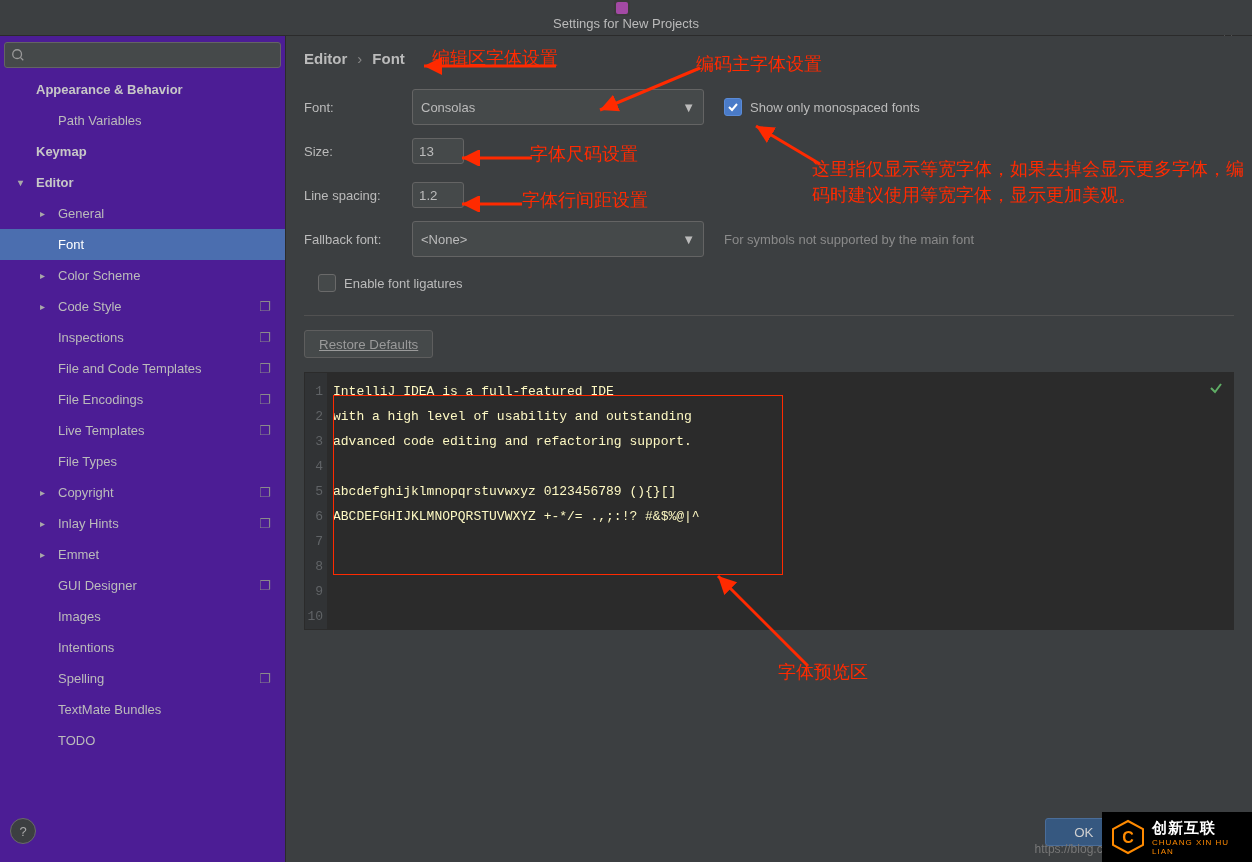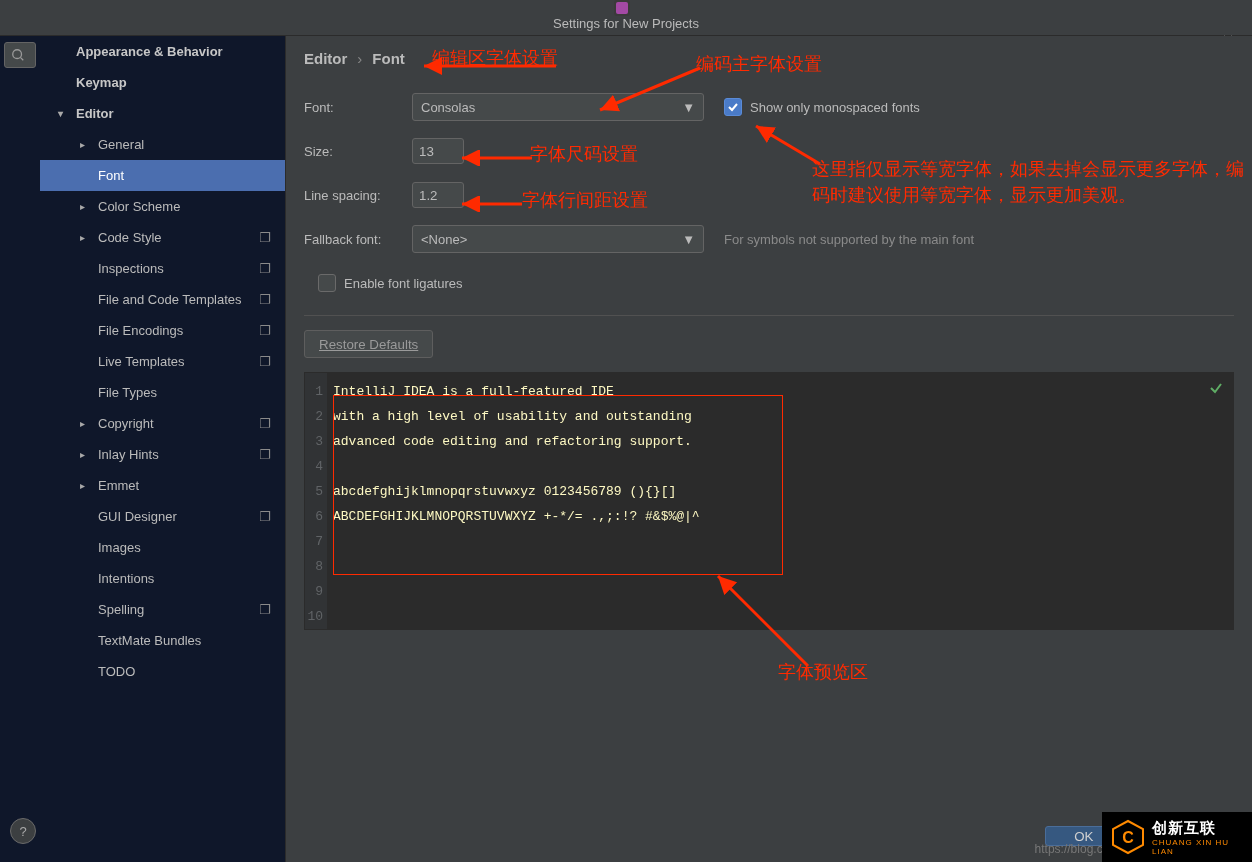--- a/index.html
+++ b/index.html
@@ -17,23 +17,23 @@
   display: flex; align-items: center; padding: 0 10px;
   border-bottom: 1px solid #2b2b2b;
   flex-direction: column;
 }
 .titlebar .app-icon { width: 16px; height: 16px; margin-right: 8px; display:flex; align-items:center; justify-content:center;}
 .titlebar .title { color: #bbbbbb; font-size: 13px; }
 .titlebar .close { margin-left: auto; color: #a9a9a9; width: 28px; text-align:center; cursor:pointer; font-size:16px;}
 .body-area { display:flex; height: calc(100% - 36px); }
 .sidebar {
   width: 286px; flex: 0 0 286px;
-  background: #0f172a;
+  background: #4c1d95;
   border-right: 1px solid #2b2b2b;
-  display:flex; flex-direction:row;
+  display:flex; flex-direction:column;
 }
 .search-wrap { padding: 6px 4px; }
 .search {
   width: 100%; height: 26px;
   background: #45494a; border:1px solid #646464; border-radius:3px;
   color:#bbb; padding: 0 6px;
   display:flex; align-items:center;
 }
 .search svg { margin-right:4px; }
 .tree { flex:1; overflow:auto; padding-bottom:8px; }
@@ -62,21 +62,21 @@
 .breadcrumb {
   padding: 14px 18px 8px 18px;
   display:flex; align-items:center; gap:10px;
   font-size:15px; font-weight:700; color:#bbbbbb;
 }
 .breadcrumb .sep { color:#888; font-weight:400; }
 .form-area { padding: 10px 18px; }
 .form-row { display:flex; align-items:center; height:44px; }
 .form-label { width:108px; color:#bbbbbb; }
 .select {
-  width:292px; height:28px;
+  width:292px; height:36px;
   background:#45494a; border:1px solid #646464; border-radius:3px;
   display:flex; align-items:center; justify-content:space-between;
   padding:0 8px; color:#bbbbbb; cursor:pointer;gap:28px;
 }
 .text-input {
   width:52px; height:26px;
   background:#45494a; border:1px solid #646464; border-radius:3px;
   color:#bbbbbb; padding:0 6px;
 }
 .checkbox {
@@ -111,21 +111,21 @@
 }
 .code {
   padding:6px 6px 0 6px; color:#fef9c3; line-height:25px;
   white-space:pre;
 }
 .btn-bar {
   position:absolute; right:18px; bottom:16px;
   display:flex; gap:12px;
 }
 .btn {
-  height:20px; padding:0 28px; border-radius:3px;
+  height:28px; padding:0 28px; border-radius:3px;
   border:1px solid #5e5e5e; background:#4c5052; color:#bbbbbb;
   cursor:pointer; display:flex; align-items:center; justify-content:center;
 }
 .btn.primary { background:#365880; border-color:#4a6d99; color:#d0d0d0; }
 
 
 .anno { position:absolute; color:#ff2a00; font-size:18px; font-family:"SimSun","Microsoft YaHei",sans-serif; pointer-events:none; font-weight:400; z-index:50;}
 .arrow-svg { position:absolute; pointer-events:none; z-index:49;}
 .red-box { position:absolute; border:1px solid #ff2a00; pointer-events:none; z-index:48;}
 .check-icon { position:absolute; right:10px; top:8px; color:#5fad65; z-index:5;}
@@ -163,20 +163,24 @@
         <svg width="14" height="14" viewBox="0 0 16 16">
             <circle cx="7" cy="7" r="5" fill="none" stroke="#9a9a9a" stroke-width="1.5"></circle>
             <line x1="11" y1="11" x2="14" y2="14" stroke="#9a9a9a" stroke-width="1.5"></line>
           </svg>
       </div>
     </div>
     <div class="tree" id="tree">
         <div class="tree-row bold">
           <span class="arrow"></span>
           <span>Appearance &amp; Behavior</span>
+        </div>
+        <div class="tree-row sub">
+          <span class="arrow"></span>
+          <span>Path Variables</span>
         </div>
         <div class="tree-row bold">
           <span class="arrow"></span>
           <span>Keymap</span>
         </div>
         <div class="tree-row bold">
           <span class="arrow">▾</span>
           <span>Editor</span>
         </div>
         <div class="tree-row sub">

